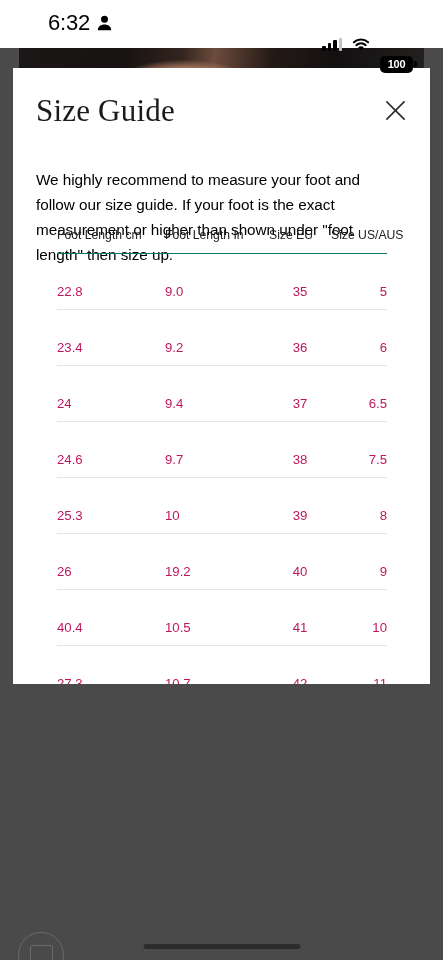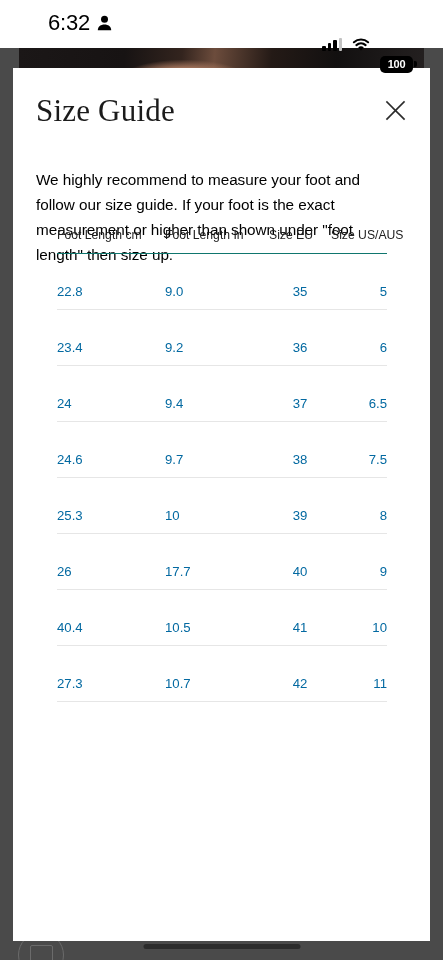--- a/index.html
+++ b/index.html
@@ -147,21 +147,21 @@
     border: 1.5px solid #6b6b6b;
     border-radius: 2px;
   }
 
   
   #size-guide-modal {
     position: absolute;
     left: 13px;
     top: 68px;
     width: 417px;
-    height: 873px;
+    height: 616px;
     background: #ffffff;
     z-index: 20;
     overflow: hidden;
   }
   #modal-header {
     position: relative;
     height: 62px;
   }
   #modal-title {
     position: absolute;
@@ -222,21 +222,21 @@
     text-align: left;
     padding: 0 0 11px 0;
     border-bottom: 1px solid #0f766e;
     white-space: nowrap;
     vertical-align: bottom;
   }
   table.size-table td {
     font-family: "Liberation Sans", sans-serif;
     font-size: 13.2px;
     font-weight: 400;
-    color: #0369a1;
+    color: #be185d;
     padding: 30px 0 10px 0;
     border-bottom: 1px solid #e6e6e6;
     white-space: nowrap;
   }
   .col-cm   { width: 108px; text-align: left; }
   .col-in   { width: 104px; text-align: left; }
   .col-eu   { width: 62px;  text-align: center; }
   .col-us   { width: 56px;  text-align: right; }
   th.col-us { text-align: left; }
 
@@ -316,21 +316,21 @@
               <td class="col-us">7.5</td>
             </tr>
             <tr>
               <td class="col-cm">25.3</td>
               <td class="col-in">10</td>
               <td class="col-eu">39</td>
               <td class="col-us">8</td>
             </tr>
             <tr>
               <td class="col-cm">26</td>
-              <td class="col-in">17.7</td>
+              <td class="col-in">19.2</td>
               <td class="col-eu">40</td>
               <td class="col-us">9</td>
             </tr>
             <tr>
               <td class="col-cm">40.4</td>
               <td class="col-in">10.5</td>
               <td class="col-eu">41</td>
               <td class="col-us">10</td>
             </tr>
             <tr>

